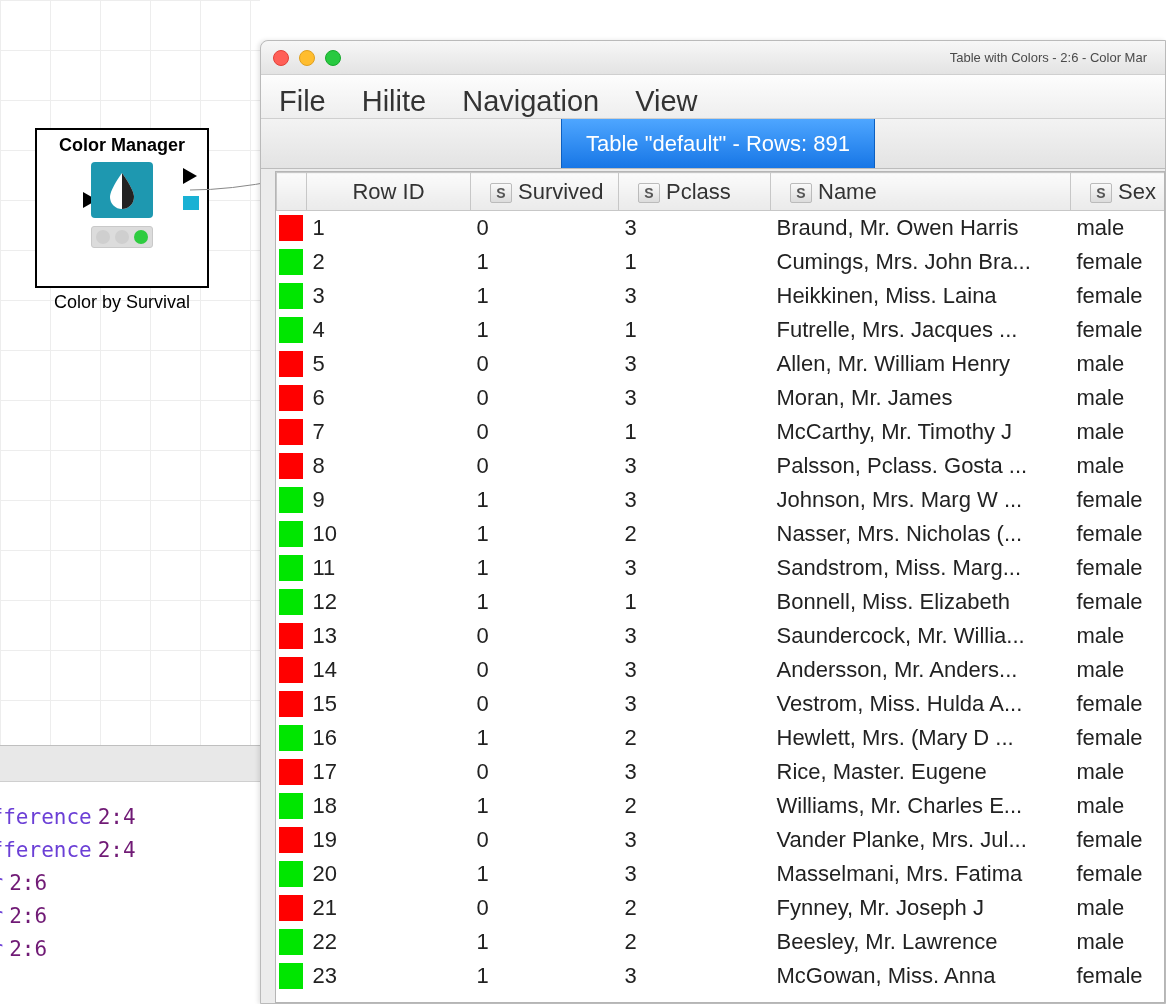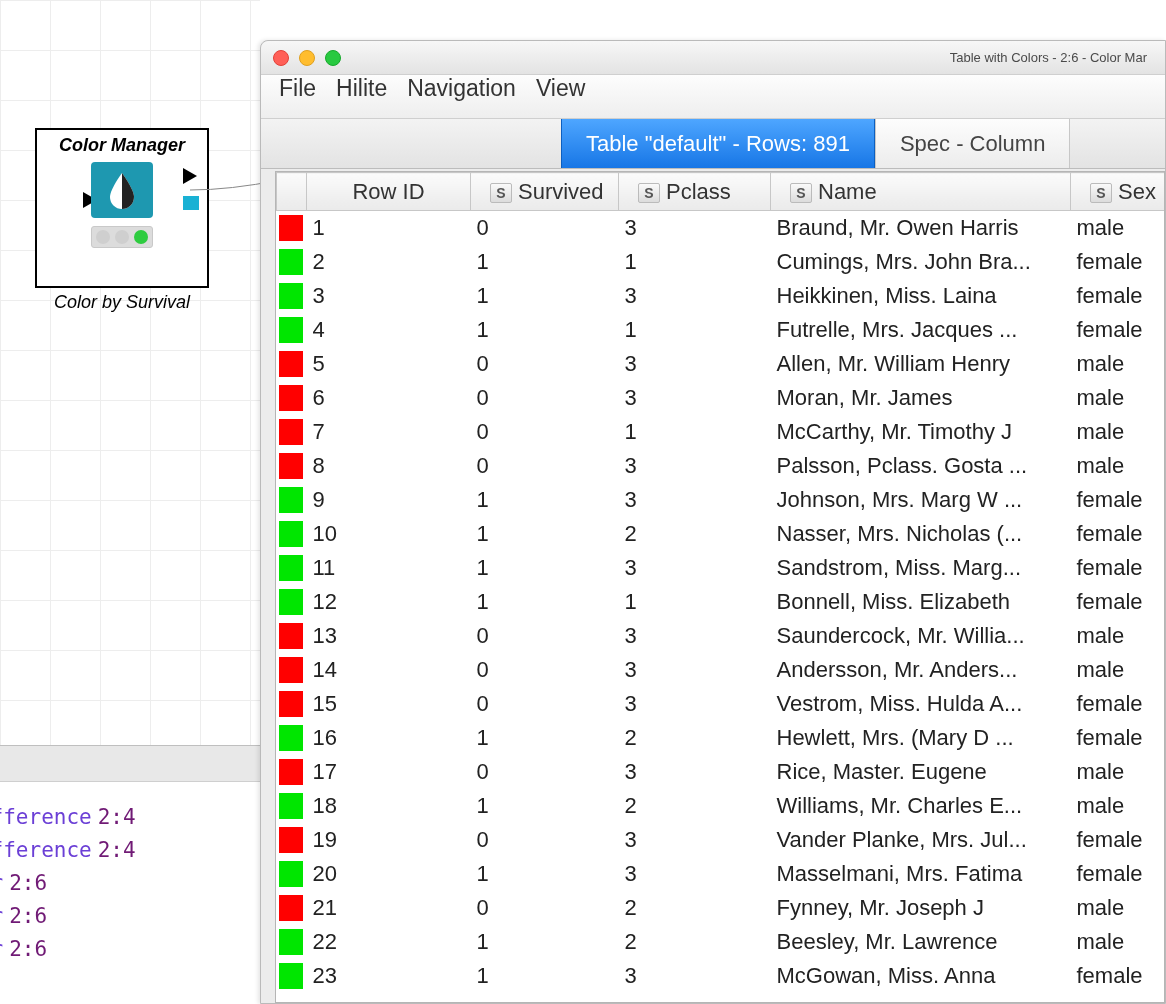--- a/index.html
+++ b/index.html
@@ -17,21 +17,20 @@
   .canvas-area {
     position: absolute;
     left: 0;
     top: 0;
     width: 260px;
     height: 745px;
     background-image: linear-gradient(#ededed 1px, transparent 1px),
                       linear-gradient(90deg, #ededed 1px, transparent 1px);
     background-size: 50px 50px;
     background-color: #fff;
-    font-style: italic;
   }
 
   .node-box {
     position: absolute;
     left: 35px;
     top: 128px;
     width: 174px;
     height: 160px;
     border: 2px solid #000;
     background: #fff;
@@ -161,24 +160,24 @@
     font-size: 13px;
     padding-right: 6px;
     white-space: nowrap;
     overflow:hidden;
   }
 
   .menubar {
     height: 44px;
     background: linear-gradient(#fdfdfd,#eeeeee);
     display: flex;
-    align-items: flex-start;
-    gap: 20px;
+    align-items: flex-end;
+    gap: 36px;
     padding: 0 18px;
-    font-size: 23px;
+    font-size: 29px;
     color: #333;
     border-bottom: 1px solid #cfcfcf;
   }
   .menubar span { cursor: default; }
 
   .tabbar {
     height: 50px;
     display: flex;
     align-items: stretch;
     background: linear-gradient(#f3f3f3,#e3e3e3);
@@ -318,21 +317,20 @@
   <div class="menubar">
     <span>File</span>
     <span>Hilite</span>
     <span>Navigation</span>
     <span>View</span>
   </div>
 
   <div class="tabbar">
     <div class="spacer-left"></div>
     <div class="tab active">Table "default" - Rows: 891</div>
-    <div class="tab">Spec - Column</div>
   </div>
 
   <div class="table-wrap">
     <table>
       <colgroup>
         <col class="c-color">
           <col class="c-rowid">
           <col class="c-surv">
         <col class="c-pclass">
           <col class="c-name">

